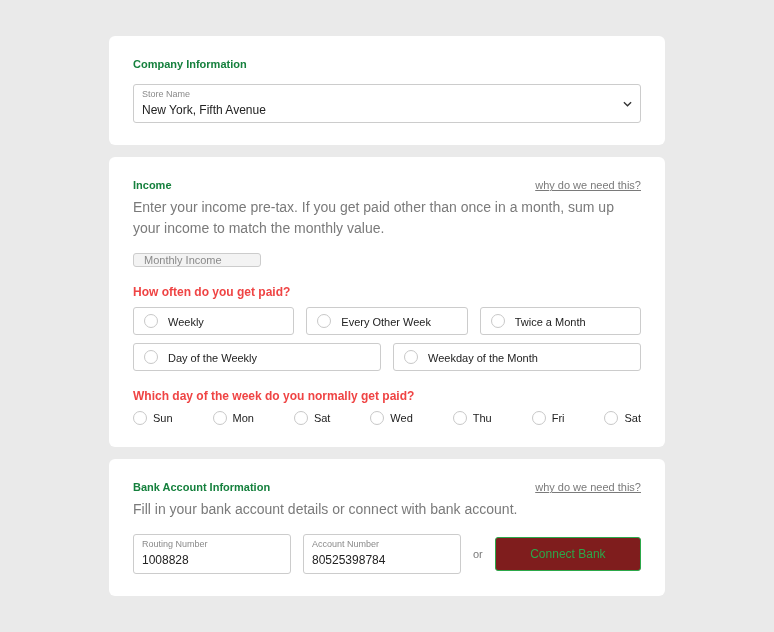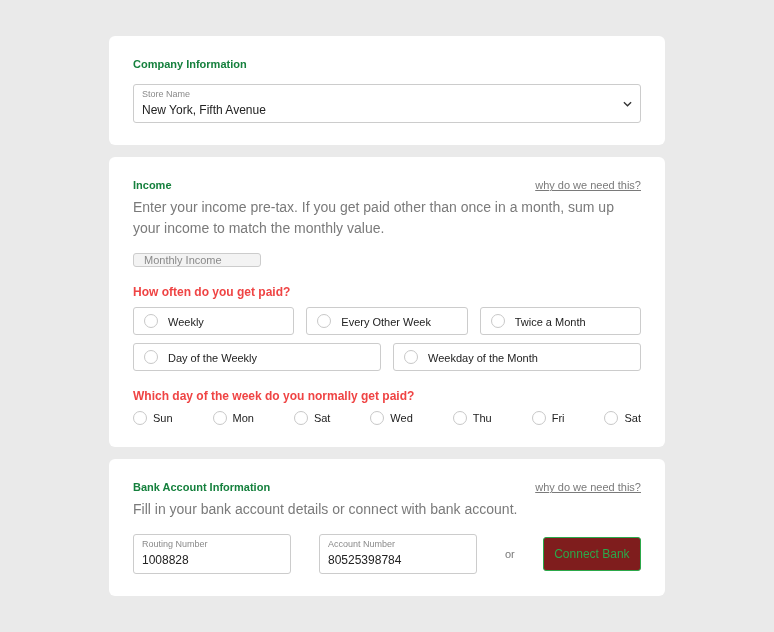--- a/index.html
+++ b/index.html
@@ -123,21 +123,21 @@
   .day-item {
     display: flex;
     align-items: center;
     gap: 6px;
     cursor: pointer;
   }
   .day-item .radio-label { font-size: 11px; }
   .bank-row {
     display: flex;
     align-items: center;
-    gap: 28px;
+    gap: 12px;
   }
   .bank-field { width: 158px; flex: none; }
   .or-text {
     font-size: 11px;
     color: #7a7a7a;
   }
   .connect-btn {
     border: 1px solid #2ba84a;
     color: #2ba84a;
     background: #7f1d1d;

